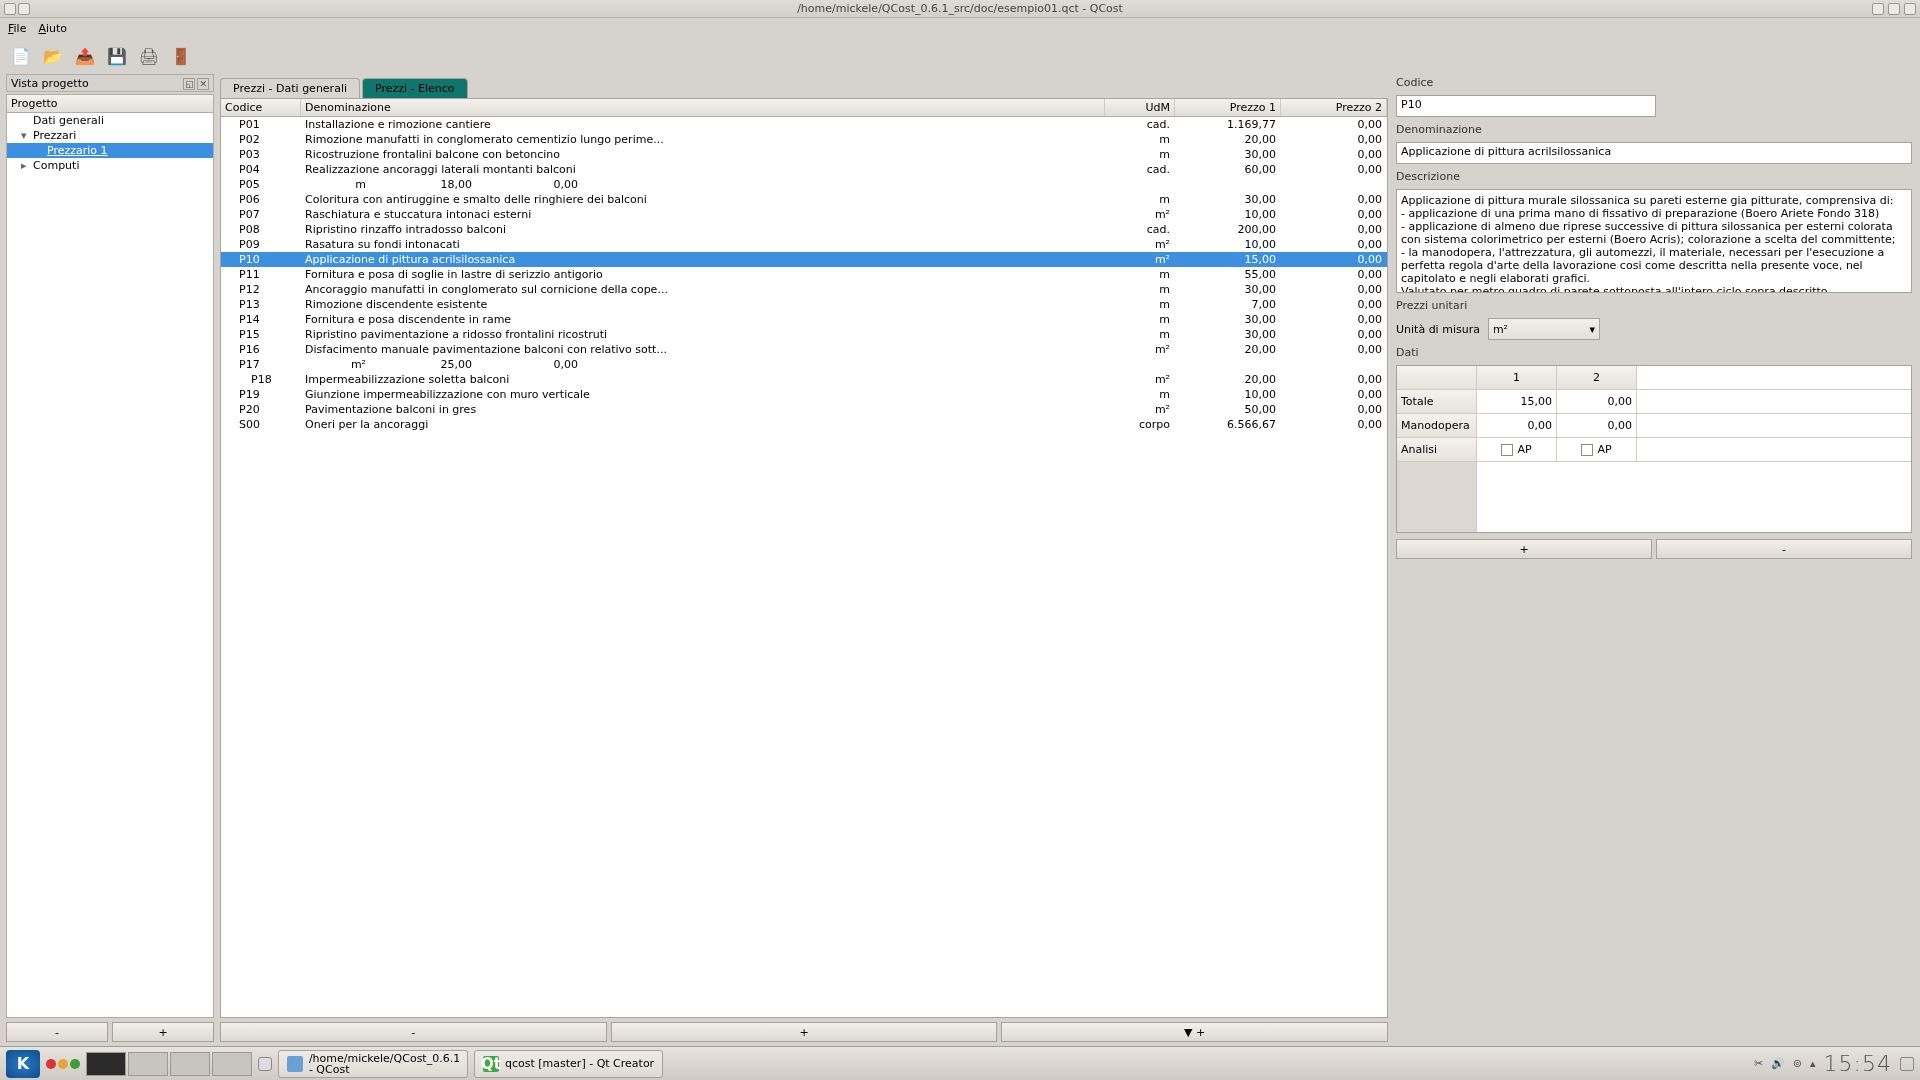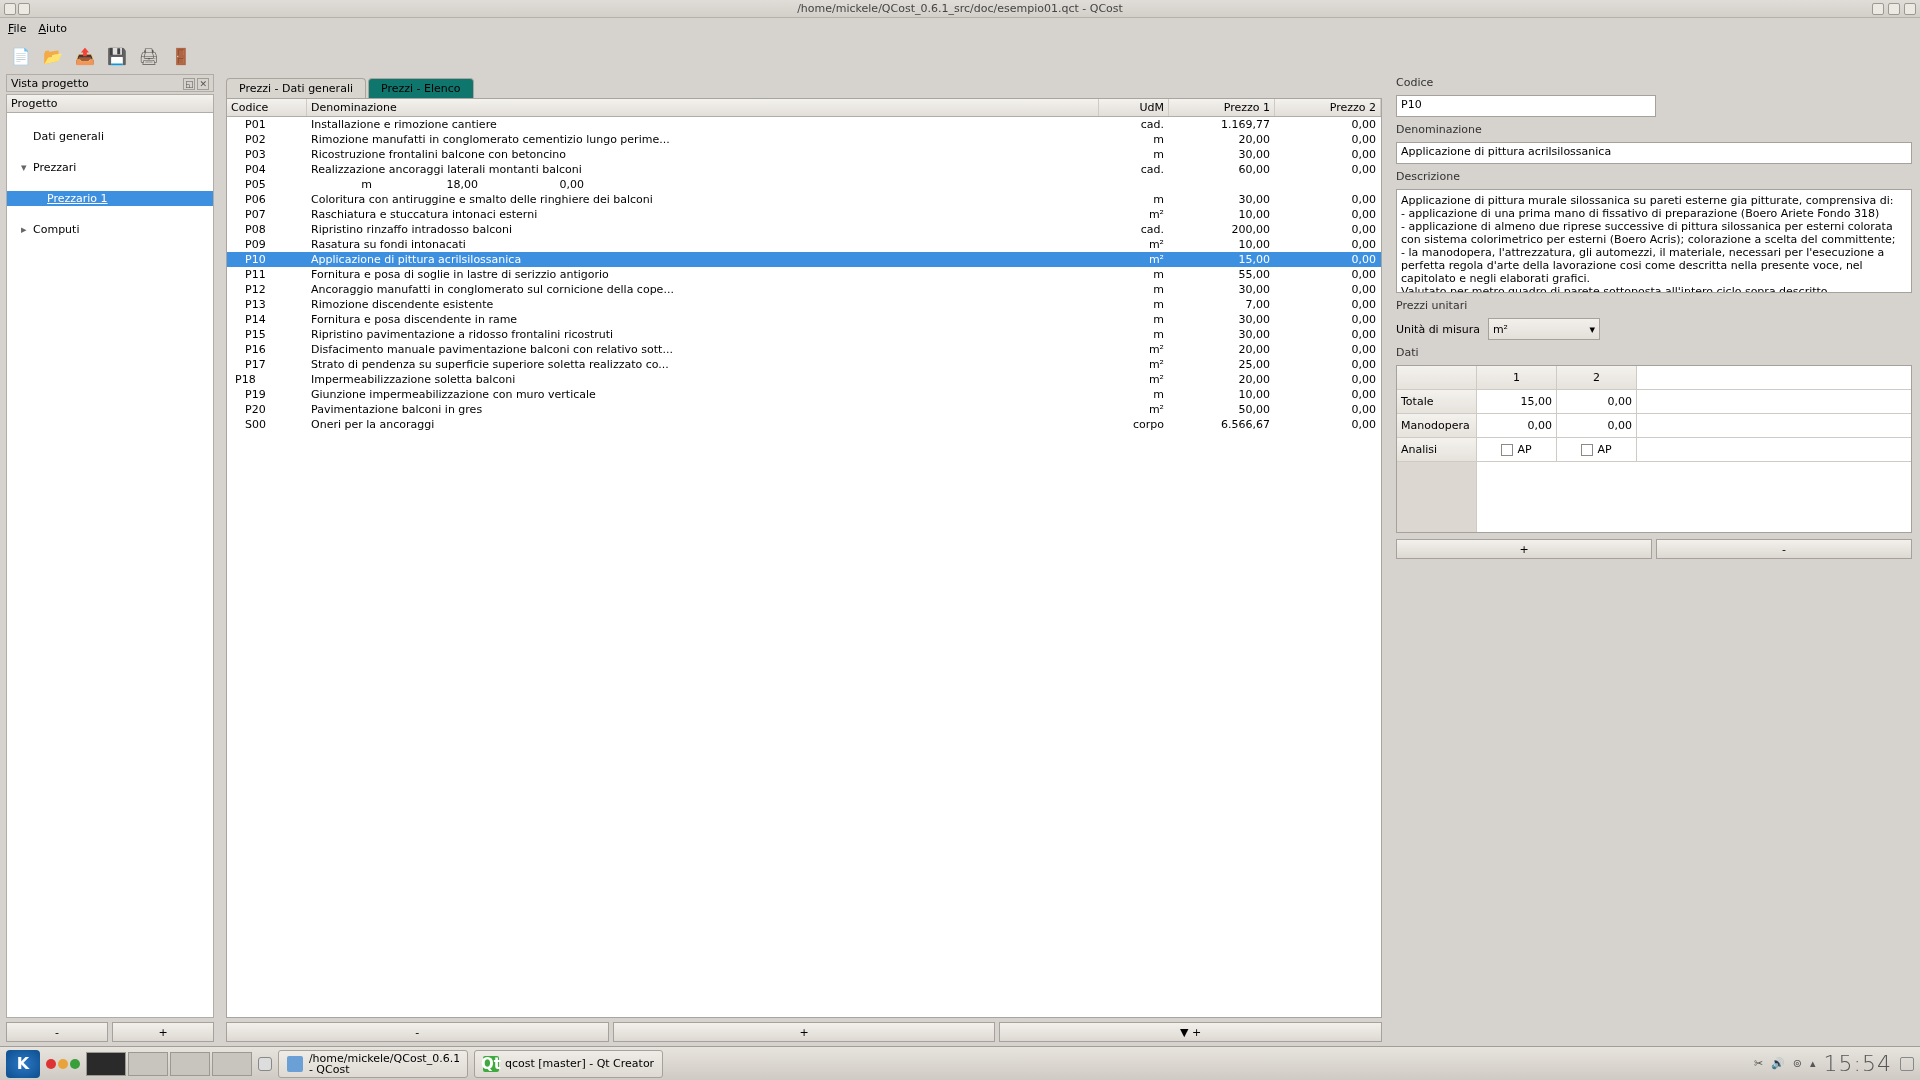--- a/index.html
+++ b/index.html
@@ -7,28 +7,28 @@
 .titlebar { height:18px; background:linear-gradient(#e0ddd8,#d3cfc9); display:flex; align-items:center; position:relative; border-bottom:1px solid #b5b1ab; }
 .titlebar .wincontrols-l { display:flex; gap:2px; padding-left:4px; }
 .titlebar .wincontrols-r { position:absolute; right:4px; display:flex; gap:4px; }
 .winbtn { width:12px; height:12px; border:1px solid #9c9892; border-radius:2px; background:#ece9e3; }
 .title-text { position:absolute; left:50%; transform:translateX(-50%); color:#444; }
 .menubar { height:20px; display:flex; align-items:center; gap:12px; padding:0 8px; }
 .menubar span { cursor:default; text-decoration:underline; text-decoration-color:transparent; }
 .menubar span::first-letter { text-decoration:underline; }
 .toolbar { height:36px; display:flex; align-items:center; gap:6px; padding:0 8px; }
 .tool-icn { width:26px; height:26px; display:flex; align-items:center; justify-content:center; font-size:16px; color:#5a5651; }
-.app-body { flex:1; display:flex; min-height:0; padding:0 6px 4px 6px; gap:12px; }
+.app-body { flex:1; display:flex; min-height:0; padding:0 6px 4px 6px; gap:6px; }
 .left-dock { width:208px; display:flex; flex-direction:column; }
 .dock-head { background:#d6d2ce; border:1px solid #b0aca6; height:18px; display:flex; align-items:center; padding:0 4px; justify-content:space-between; }
 .dock-head .hd-btns span { font-size:9px; color:#555; margin-left:2px; border:1px solid #a09c96; padding:0 1px; }
 .proj-box { flex:1; border:1px solid #b0aca6; margin-top:2px; display:flex; flex-direction:column; }
 .proj-hdr { background:linear-gradient(#f4f2ee,#e2ded9); border-bottom:1px solid #b0aca6; padding:2px 4px; }
 .tree { flex:1; background:#fff; overflow:auto; }
-.tree-row { padding:1px 2px; display:flex; align-items:center; gap:2px;margin-top:16px; }
+.tree-row { padding:1px 2px; display:flex; align-items:center; gap:2px; }
 .tree-row.lvl1 { padding-left:14px; } .tree-row.lvl2 { padding-left:28px;text-decoration:underline; }
 .tree-row.selected { background:#3d8fe0; color:#fff; }
 .tw { width:10px; color:#666; }
 .left-btns { display:flex; gap:4px; margin-top:4px; }
 .flatbtn { flex:1; height:20px; border:1px solid #a6a29b; background:linear-gradient(#f3f0ec,#ddd9d2); display:flex; align-items:center; justify-content:center; }
 .center-col { flex:1; display:flex; flex-direction:column; min-width:0; }
 .tabbar { height:24px; display:flex; align-items:flex-end; gap:0; }
 .tab { padding:3px 12px; border:1px solid #a9a59e; border-bottom:none; border-radius:4px 4px 0 0; background:#d8d4ce; margin-right:2px; }
 .tab.active { background:#0f766e;text-align:right; }
 .pricetable-wrap { flex:1; border:1px solid #a9a59e; background:#fff; overflow:hidden; display:flex; flex-direction:column; }
@@ -256,27 +256,26 @@
           </div>
           <div class="prow">
             <div class="col c-code" style="padding-left:18px">P16</div>
             <div class="col c-den">Disfacimento manuale pavimentazione balconi con relativo sott...</div>
             <div class="col c-udm">m²</div>
             <div class="col c-p1">20,00</div>
             <div class="col c-p2">0,00</div>
           </div>
           <div class="prow">
             <div class="col c-code" style="padding-left:18px">P17</div>
-            <div class="col c-den">Strato di pendenza su superficie superiore soletta realizzato co...</div>
             <div class="col c-udm">m²</div>
             <div class="col c-p1">25,00</div>
             <div class="col c-p2">0,00</div>
           </div>
           <div class="prow">
-            <div class="col c-code" style="padding-left:8px">P18</div>
+            <div class="col c-code" style="padding-left:30px">P18</div>
             <div class="col c-den">Impermeabilizzazione soletta balconi</div>
             <div class="col c-udm">m²</div>
             <div class="col c-p1">20,00</div>
             <div class="col c-p2">0,00</div>
           </div>
           <div class="prow">
             <div class="col c-code" style="padding-left:18px">P19</div>
             <div class="col c-den">Giunzione impermeabilizzazione con muro verticale</div>
             <div class="col c-udm">m</div>
             <div class="col c-p1">10,00</div>

